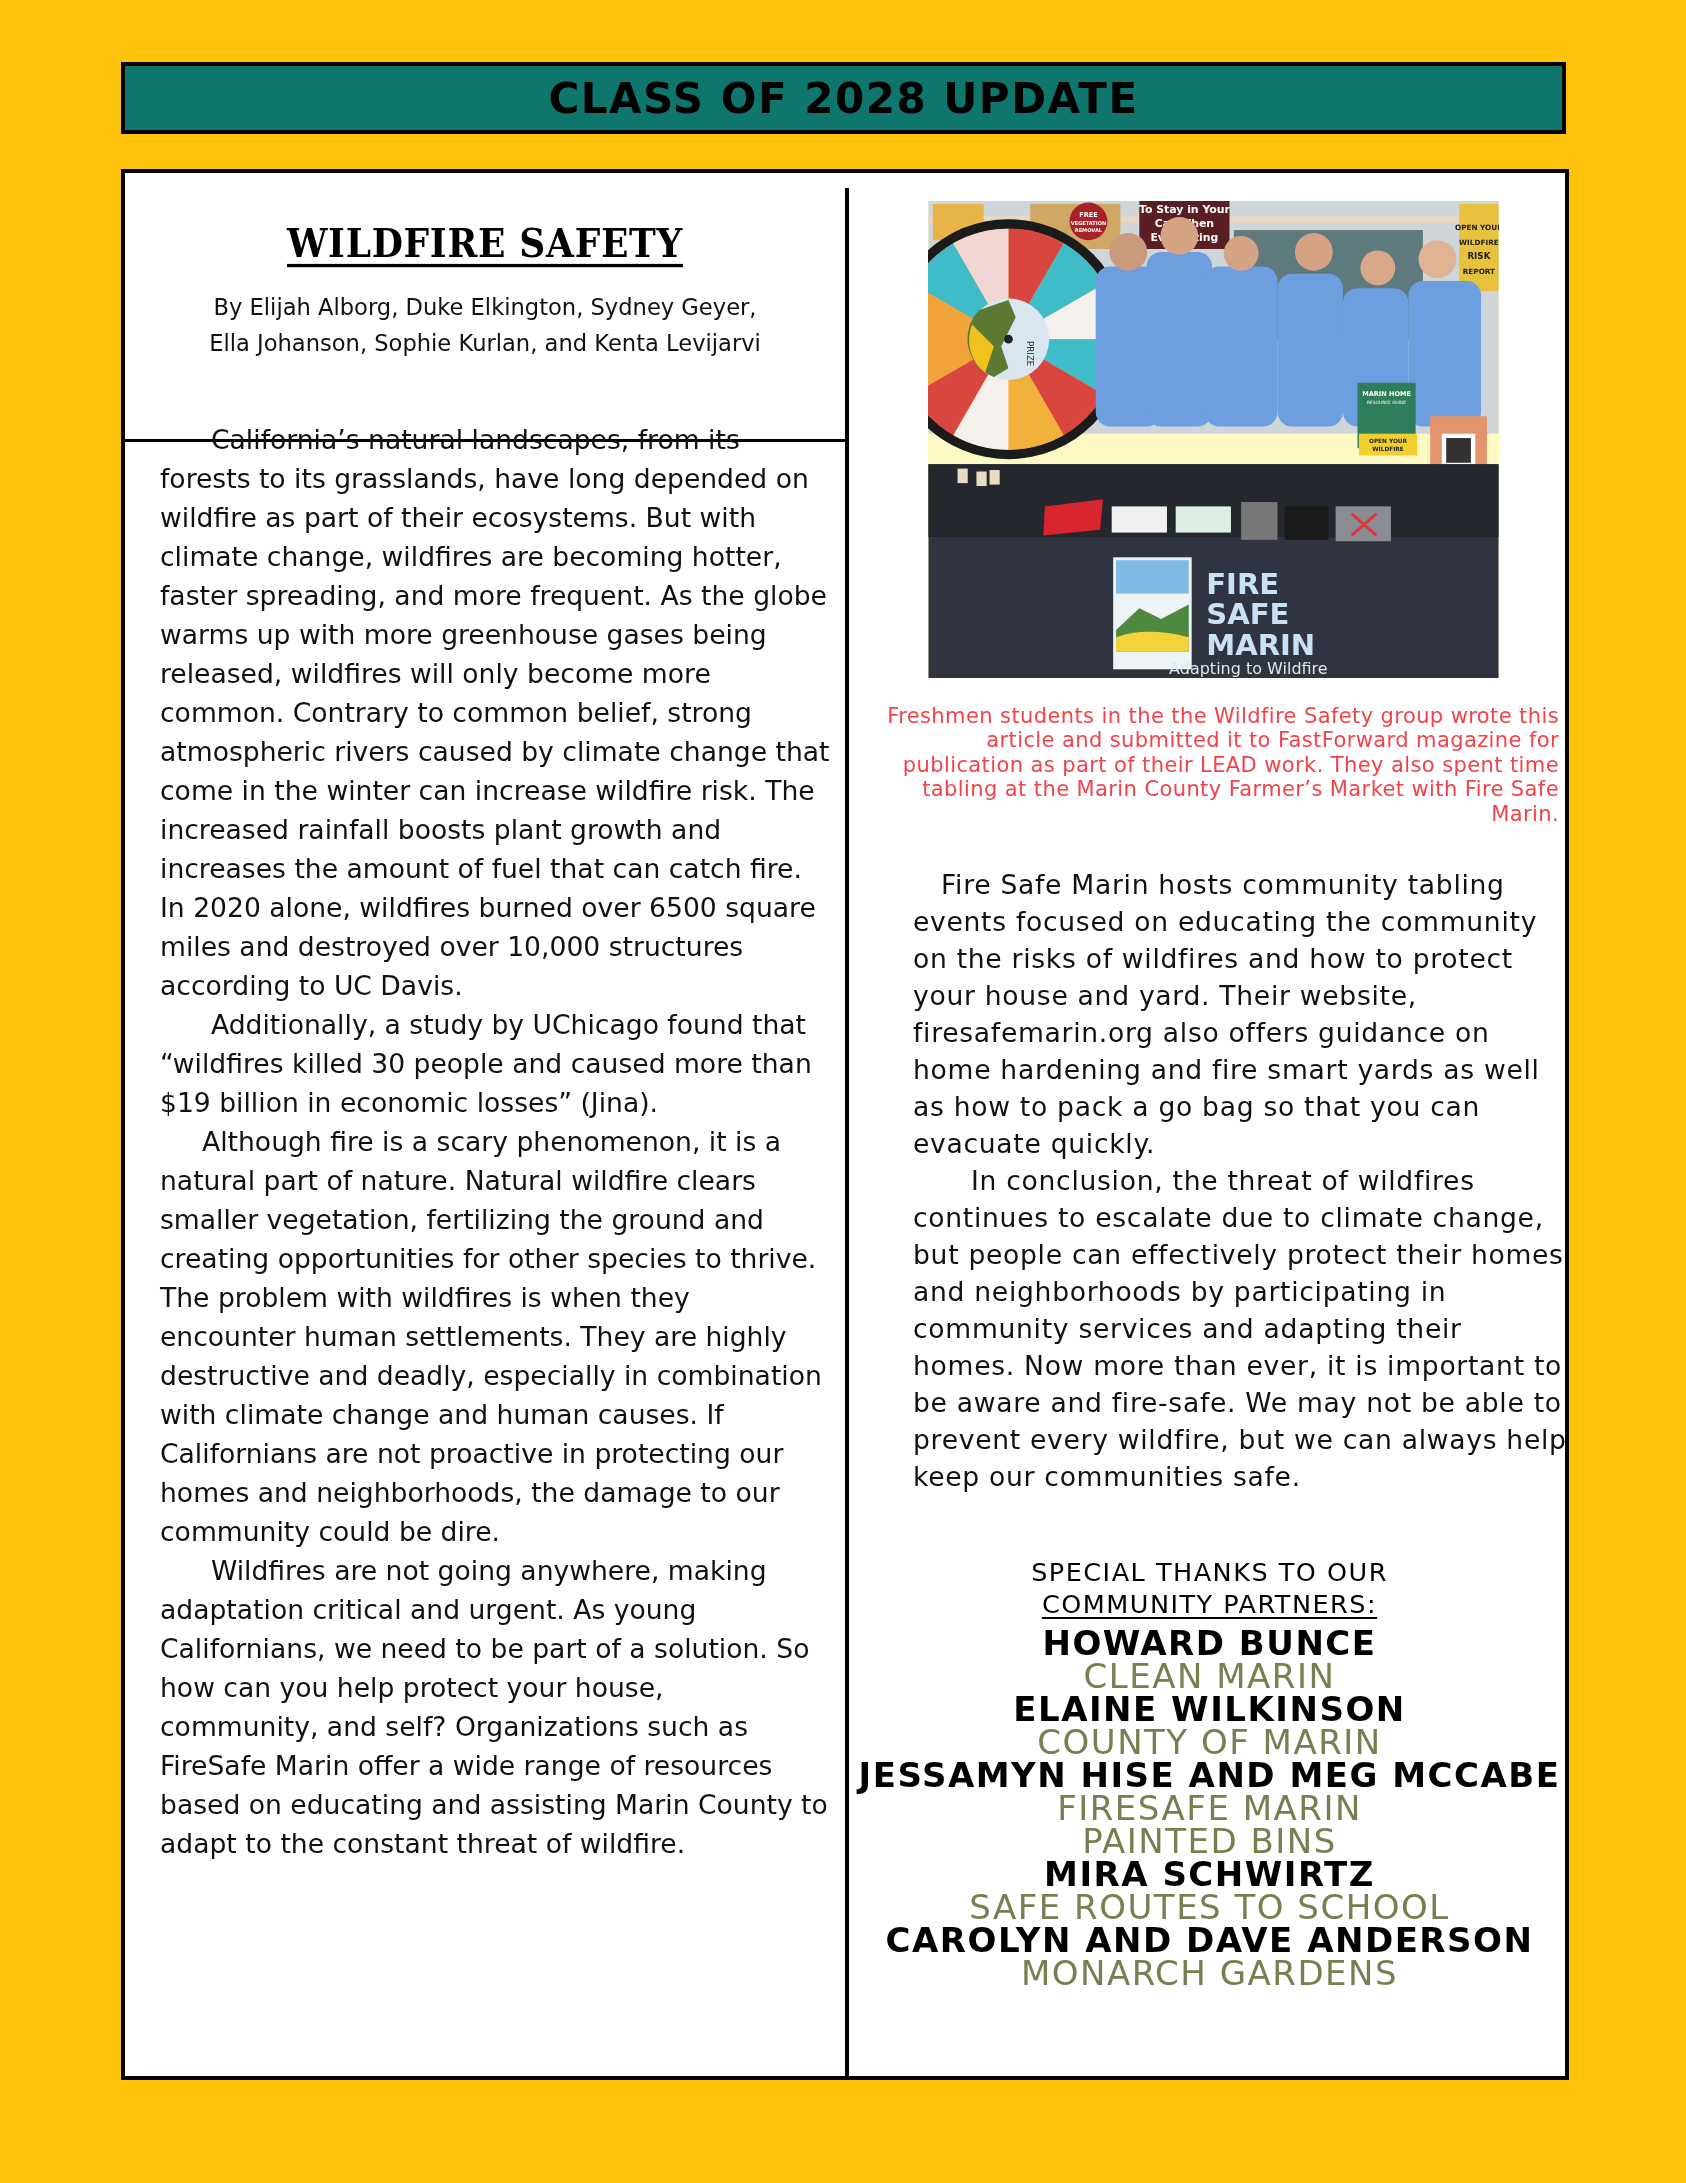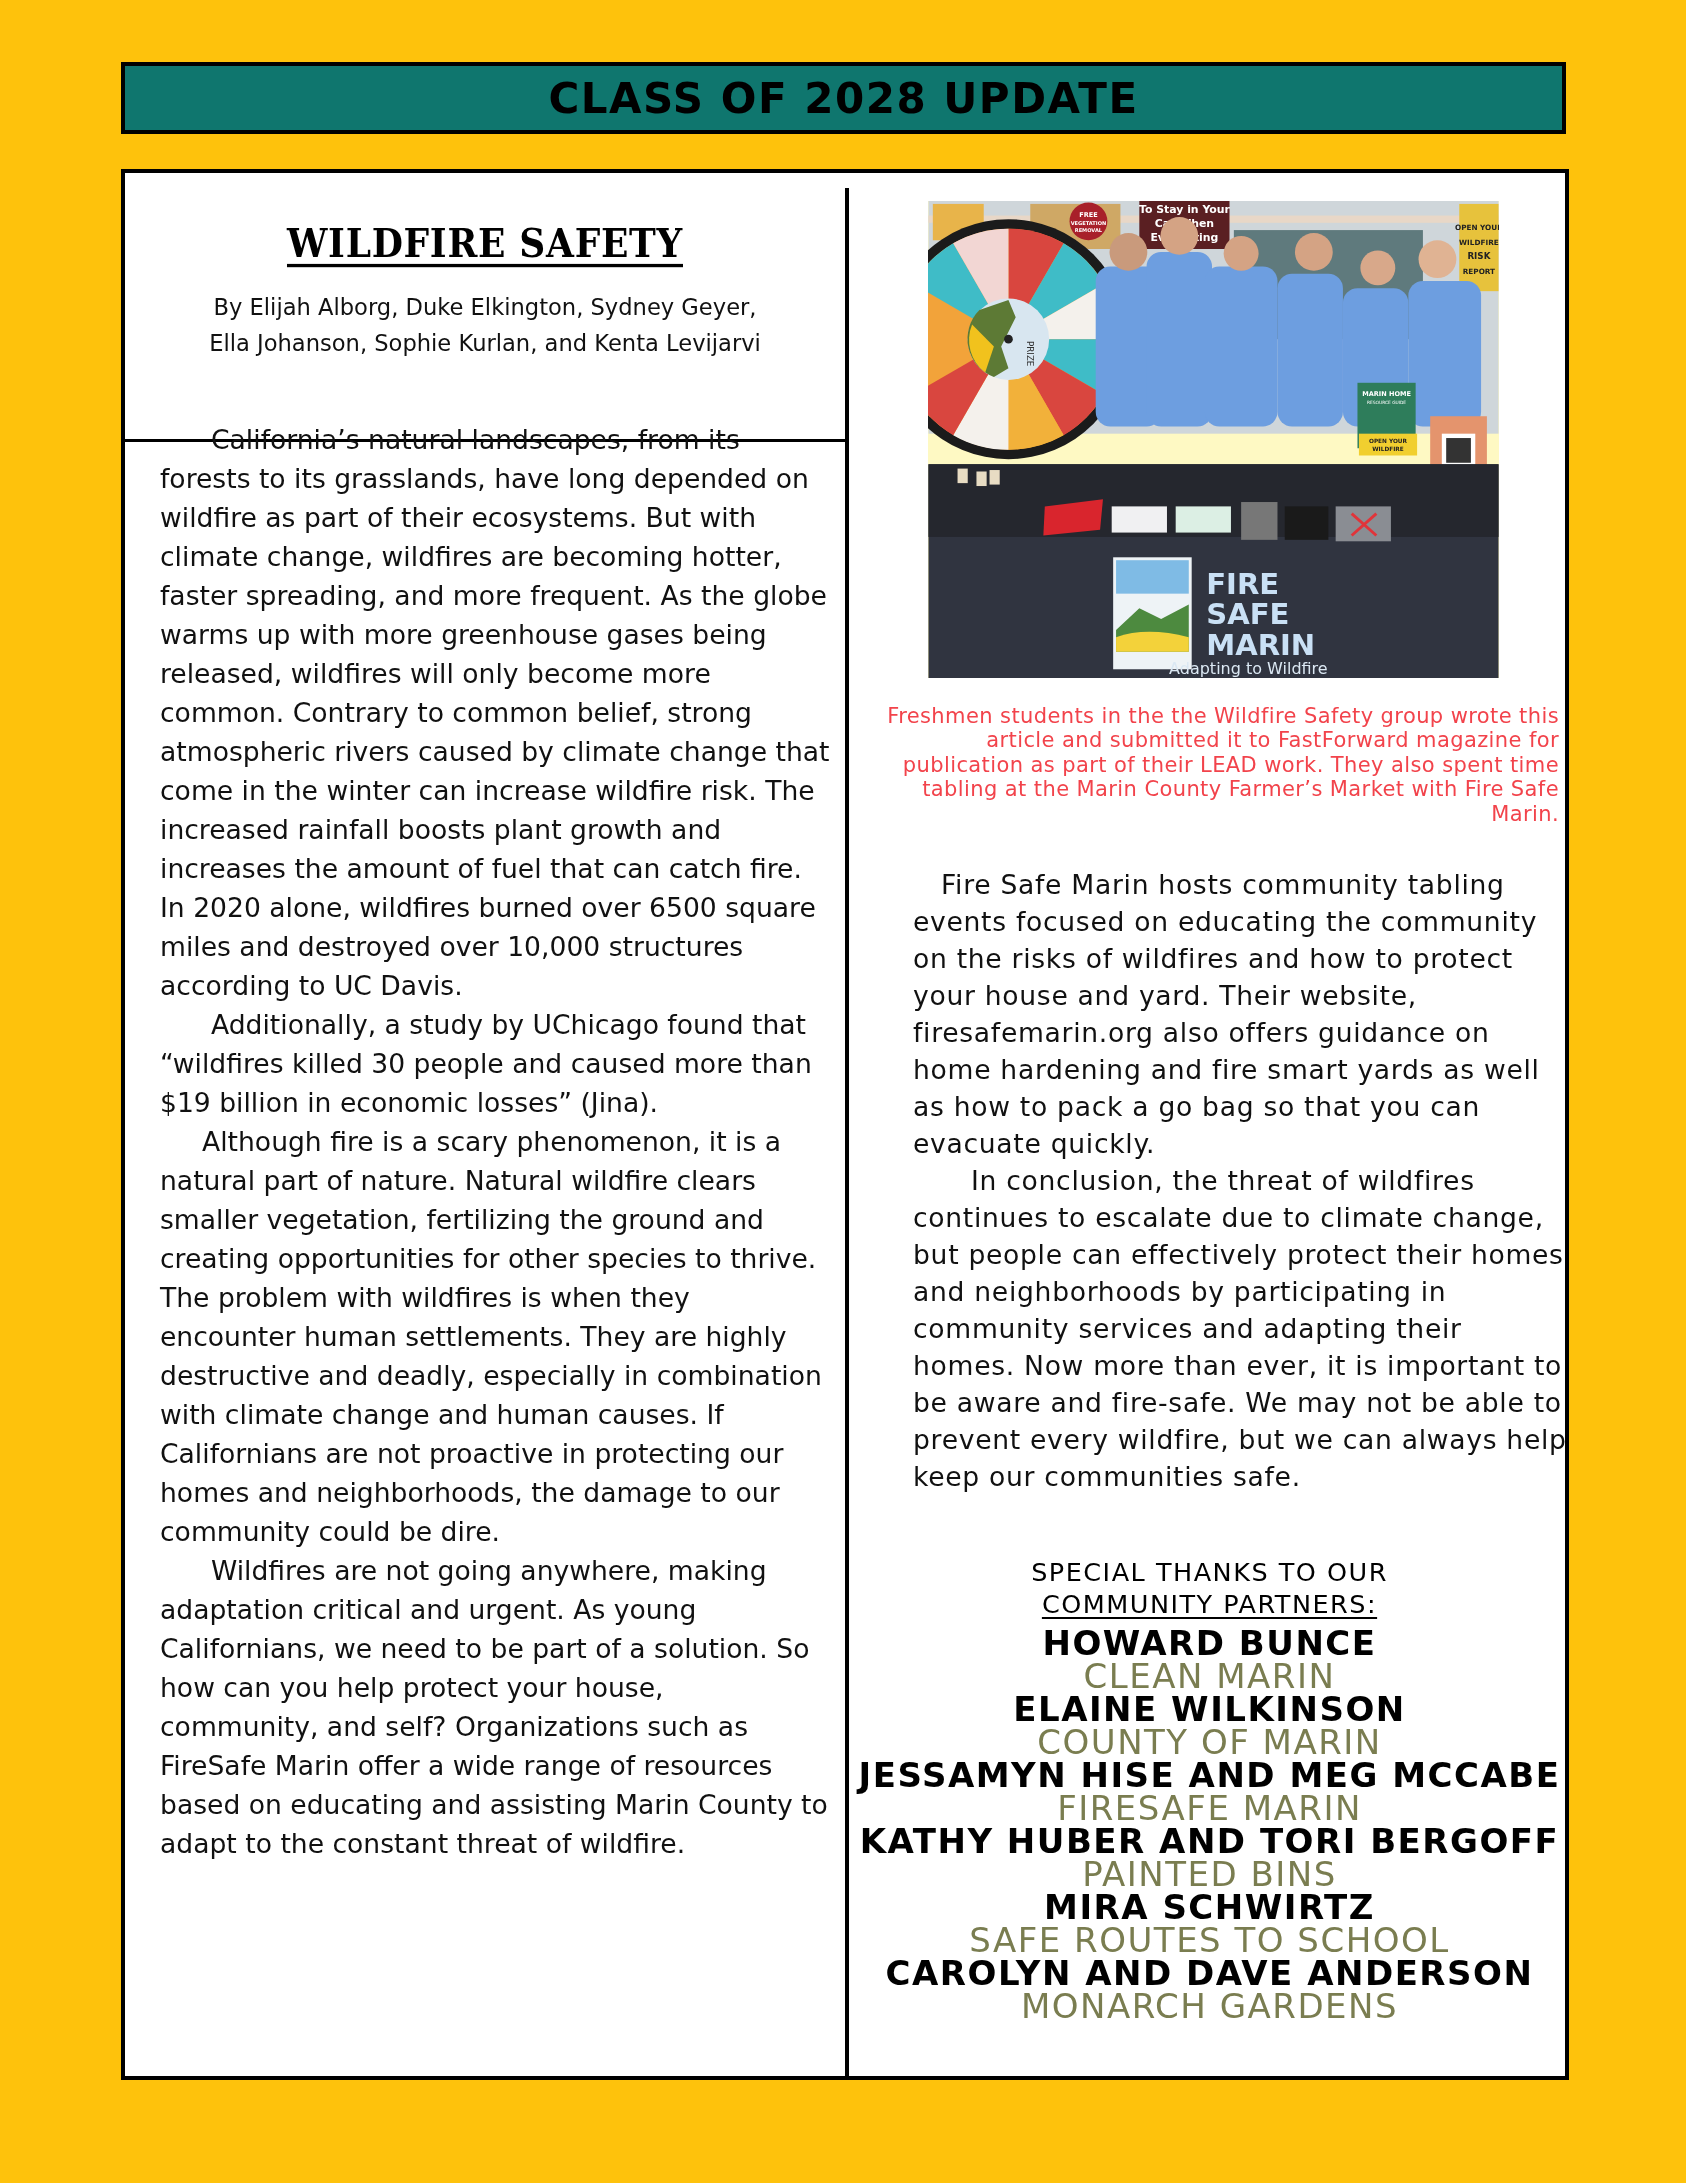--- a/index.html
+++ b/index.html
@@ -214,21 +214,20 @@
       <div>SPECIAL THANKS TO OUR</div>
       <div><span class="u">COMMUNITY PARTNERS:</span></div>
     </div>
     <div class="partner-list" id="partner-list">
         <div class="partner person">HOWARD BUNCE</div>
         <div class="partner org">CLEAN MARIN</div>
         <div class="partner person">ELAINE WILKINSON</div>
         <div class="partner org">COUNTY OF MARIN</div>
         <div class="partner person">JESSAMYN HISE AND MEG MCCABE</div>
         <div class="partner org">FIRESAFE MARIN</div>
-        <div class="partner person">KATHY HUBER AND TORI BERGOFF</div>
         <div class="partner org">PAINTED BINS</div>
         <div class="partner person">MIRA SCHWIRTZ</div>
         <div class="partner org">SAFE ROUTES TO SCHOOL</div>
         <div class="partner person">CAROLYN AND DAVE ANDERSON</div>
         <div class="partner org">MONARCH GARDENS</div>
       </div>
   </div>
 </div>
 
 

